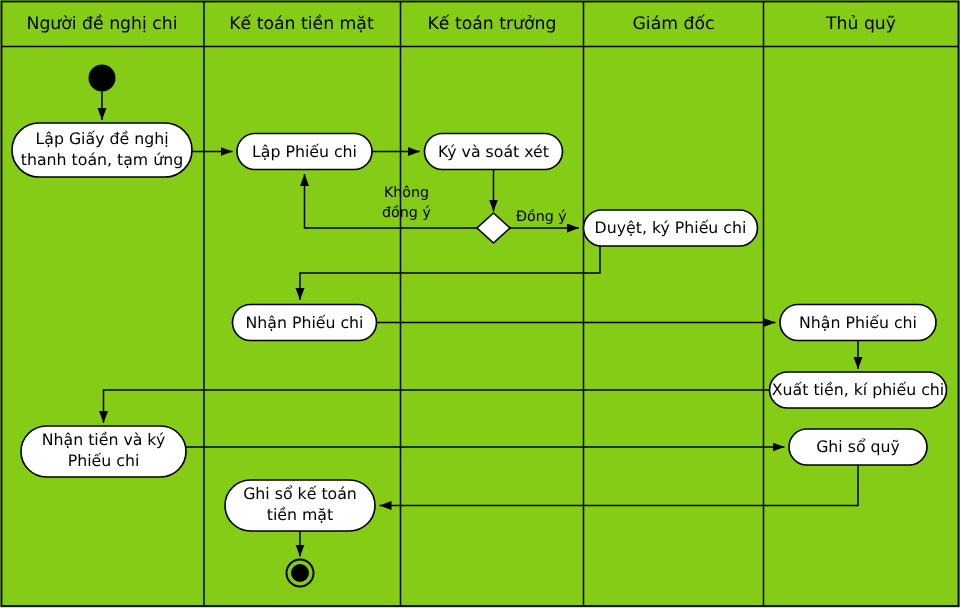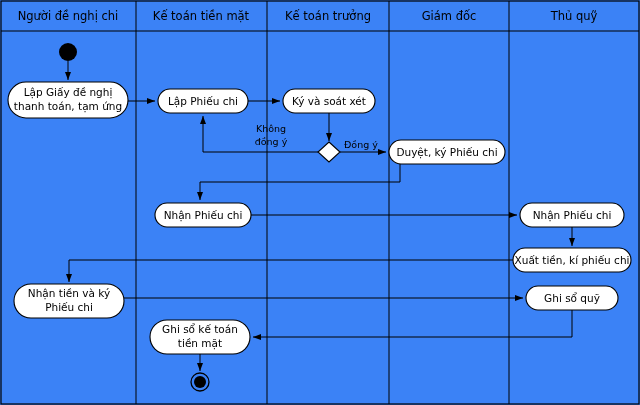--- a/index.html
+++ b/index.html
@@ -8,21 +8,21 @@
     background: #ffffff;
   }
   body {
     font-family: "DejaVu Sans", sans-serif;
   }
   #canvas {
     position: relative;
     width: 640px;
     height: 405px;
     overflow: hidden;
-    background: #3b82f6;
+    background: #84cc16;
   }
   svg#diagram {
     position: absolute;
     left: 0;
     top: 0;
     width: 640px;
     height: 405px;
   }
   .lane-header-text {
     font-size: 11.5px;

